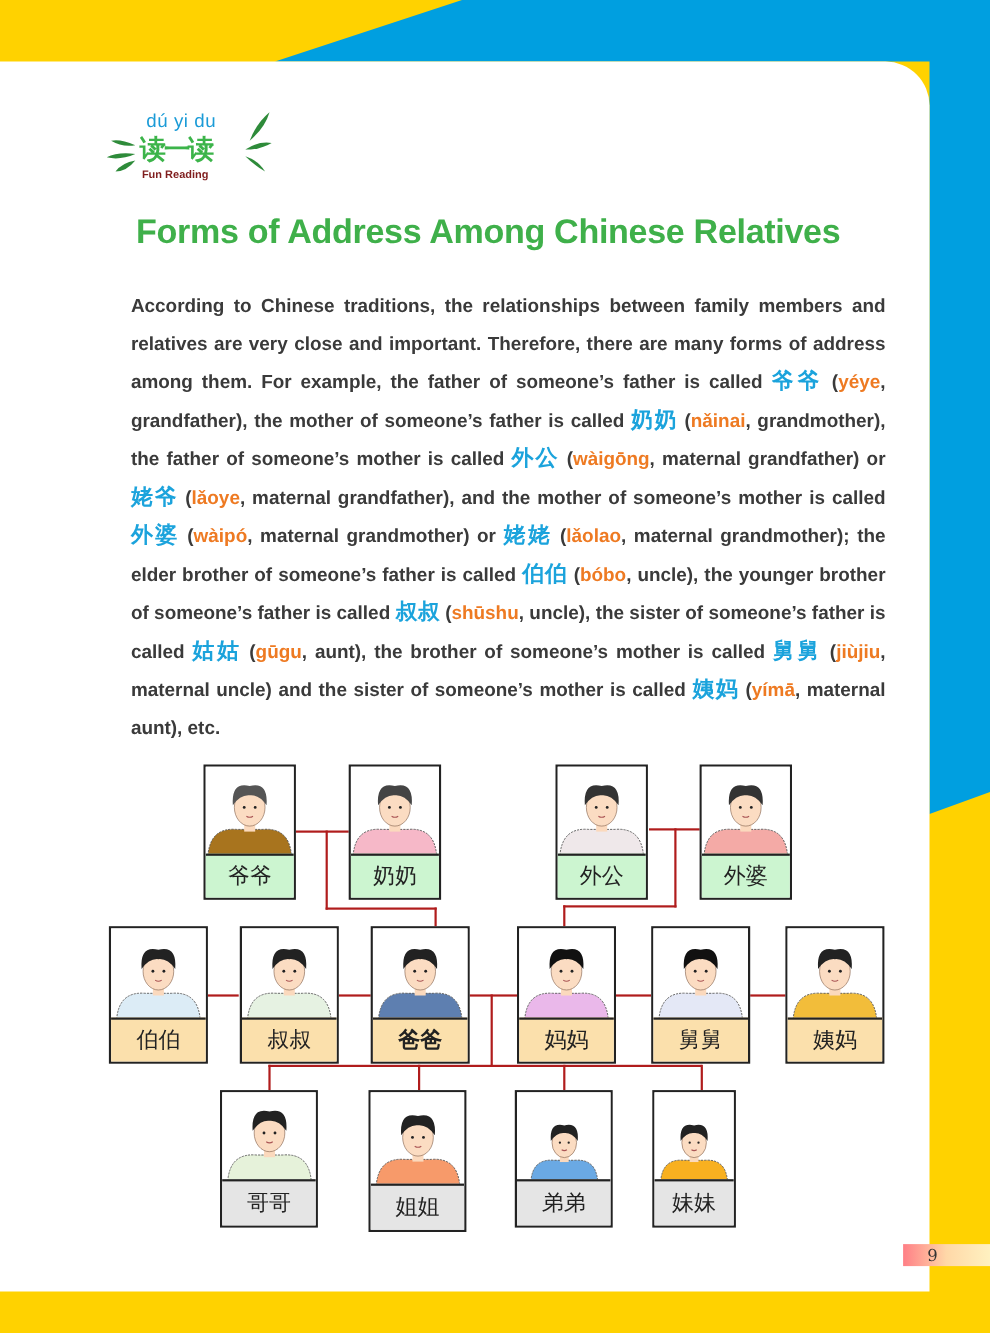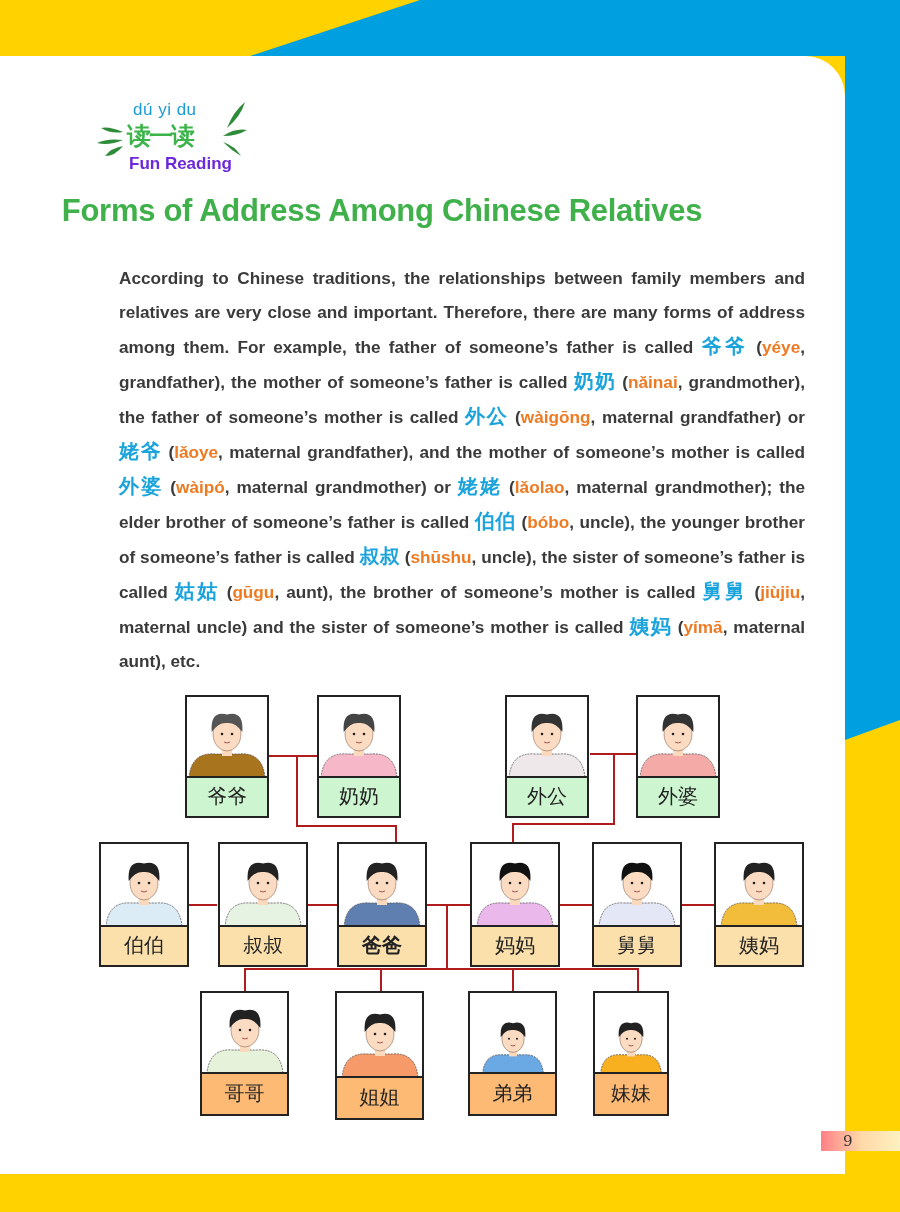--- a/index.html
+++ b/index.html
@@ -2,33 +2,33 @@
 <html><head>
 <meta charset="utf-8">
 <style>
   html, body { margin:0; padding:0; }
   body { width:900px; height:1212px; position:relative; overflow:hidden; background:#ffd200; font-family:"Liberation Sans", sans-serif; }
   .bg-blue { position:absolute; left:0; top:0; width:900px; height:1212px; }
   .page { position:absolute; left:0; top:56px; width:845px; height:1118px; background:#ffffff; border-top-right-radius:40px; }
   .logo { position:absolute; left:95px; top:98px; width:160px; height:78px; }
   .logo .pinyin { position:absolute; left:38px; top:2px; font-size:17px; color:#1a9bd7; letter-spacing:0.5px; }
   .logo .hanzi { position:absolute; left:32px; top:22px; font-size:24px; font-weight:bold; color:#3cb44a; letter-spacing:-2px; }
-  .logo .sub { position:absolute; left:34px; top:56px; font-size:17px; font-weight:bold; color:#6d28d9; }
-  .title { position:absolute; left:0; width:764px; top:193px; text-align:center; font-size:31px; font-weight:bold; color:#3fb04a; letter-spacing:-0.3px; }
+  .logo .sub { position:absolute; left:34px; top:56px; font-size:10px; font-weight:bold; color:#7f1d1d; }
+  .title { position:absolute; left:0; width:764px; top:193px; text-align:right; font-size:31px; font-weight:bold; color:#3fb04a; letter-spacing:-0.3px; }
   .body-text { position:absolute; left:119px; top:261px; width:686px; font-size:17.2px; line-height:34px; color:#3a3a3a; text-align:justify;font-weight:bold; }
   .body-text .zh { color:#1ba3dc; font-family:"DejaVu Serif", serif; font-size:20px; }
   .body-text .py { color:#ee7a22; }
   .tree { position:absolute; left:0; top:0; width:900px; height:1212px; }
   .line { position:absolute; background:#b01c1c; }
   .card { position:absolute; border:2px solid #222; background:#fff; box-sizing:border-box; }
   .card .photo { position:absolute; left:0; right:0; top:0; bottom:38px; background:#fff; overflow:hidden; }
   .card .label { position:absolute; left:0; right:0; bottom:0; height:38px; border-top:2px solid #222; text-align:center; line-height:36px; font-size:20px; font-family:"DejaVu Serif", serif; color:#222; }
   .gen1 .label { background:#ccf5d0; }
   .gen2 .label { background:#fbe0ac; }
-  .gen3 .label { background:#fdba74; }
+  .gen3 .label { background:#e5e5e5; }
   .gen3 .photo { bottom:40px; }
   .gen3 .label { height:40px; line-height:38px; }
   .person-svg { position:absolute; left:50%; bottom:0; transform:translateX(-50%); }
   .page-num { position:absolute; left:821px; top:1131px; width:79px; height:20px; background:linear-gradient(to right,#ff7f86,#ffd8a8 50%,#fff1c0); }
   .page-num span { position:absolute; left:22px; top:0; font-family:"DejaVu Serif", serif; font-size:15px; color:#333; line-height:20px; }
 </style>
 </head>
 <body>
 
 <svg class="bg-blue" width="900" height="1212" viewBox="0 0 900 1212">

